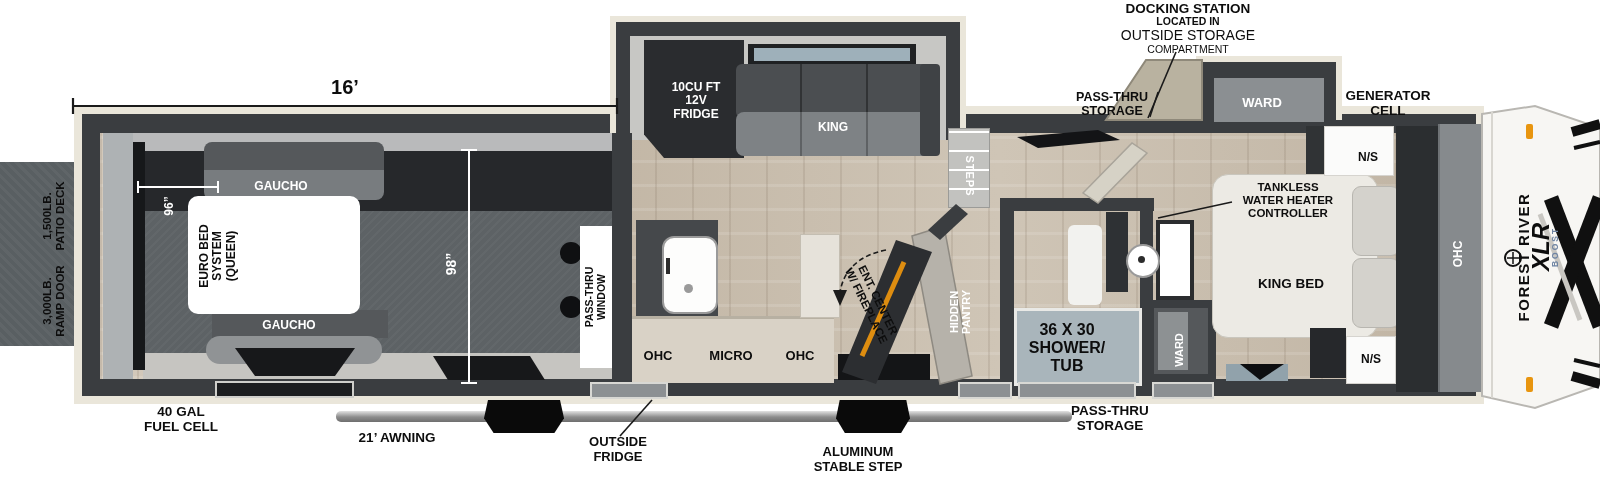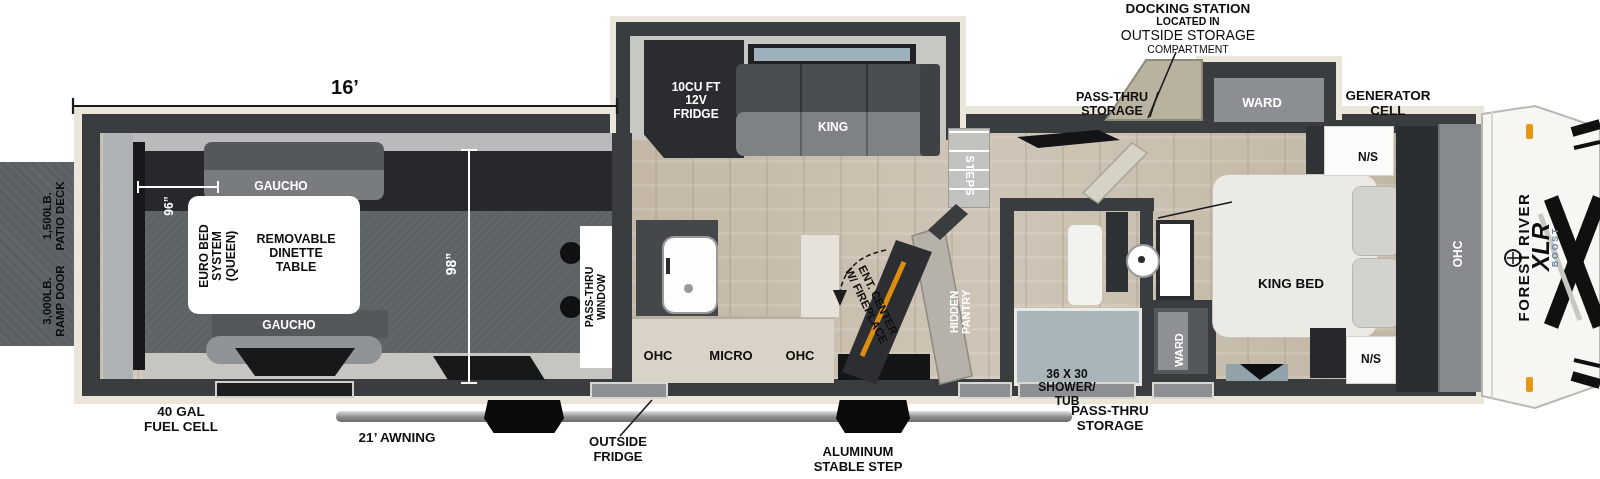--- a/index.html
+++ b/index.html
@@ -215,25 +215,20 @@
   </div>
 
   <div class="lbl v w" style="left:170px;top:206px;font-size:12px;">96”</div>
   <div class="lbl w" style="left:281px;top:187px;font-size:12px;">GAUCHO</div>
   <div class="lbl w" style="left:289px;top:326px;font-size:12px;">GAUCHO</div>
   <div class="lbl v" style="left:218px;top:256px;font-size:12px;">
     <span class="ln">EURO BED</span>
     <span class="ln">SYSTEM</span>
     <span class="ln">(QUEEN)</span>
   </div>
-  <div class="lbl" style="left:296px;top:253px;font-size:12.5px;">
-    <span class="ln">REMOVABLE</span>
-    <span class="ln">DINETTE</span>
-    <span class="ln">TABLE</span>
-  </div>
   <div class="lbl v w" style="left:452px;top:264px;font-size:14px;">98”</div>
   <div class="lbl v" style="left:596px;top:297px;font-size:10.5px;z-index:41;">
     <span class="ln">PASS-THRU</span>
     <span class="ln">WINDOW</span>
   </div>
 
   <div class="lbl w" style="left:696px;top:101px;font-size:12px;">
     <span class="ln">10CU FT</span>
     <span class="ln">12V</span>
     <span class="ln">FRIDGE</span>
@@ -245,27 +240,32 @@
   <div class="lbl" style="left:872px;top:303px;font-size:11.5px;transform:translate(-50%,-50%) rotate(64deg);">
     <span class="ln">ENT. CENTER</span>
     <span class="ln">W/ FIREPLACE</span>
   </div>
   <div class="lbl v w" style="left:960px;top:312px;font-size:11px;">
     <span class="ln">HIDDEN</span>
     <span class="ln">PANTRY</span>
   </div>
   <div class="lbl v90 w" style="left:970px;top:176px;font-size:11px;letter-spacing:1px;">STEPS</div>
 
-  <div class="lbl" style="left:1067px;top:348px;font-size:12px;margin-top:40px;">
+  <div class="lbl" style="left:1067px;top:348px;font-size:16px;">
     <span class="ln">36 X 30</span>
     <span class="ln">SHOWER/</span>
     <span class="ln">TUB</span>
   </div>
   <div class="lbl v w" style="left:1179px;top:350px;font-size:11px;">WARD</div>
 
+  <div class="lbl" style="left:1288px;top:200px;font-size:11.5px;">
+    <span class="ln">TANKLESS</span>
+    <span class="ln">WATER HEATER</span>
+    <span class="ln">CONTROLLER</span>
+  </div>
   <div class="lbl" style="left:1291px;top:264px;font-size:13.5px;margin-top:20px;">KING BED</div>
   <div class="lbl" style="left:1368px;top:158px;font-size:12px;">N/S</div>
   <div class="lbl" style="left:1371px;top:360px;font-size:12px;">N/S</div>
   <div class="lbl v w" style="left:1459px;top:254px;font-size:12px;">OHC</div>
 
   <div class="lbl v" style="left:1524px;top:257px;font-size:15px;letter-spacing:1.5px;">FOREST RIVER</div>
   <div class="lbl v" style="left:1541px;top:247px;font-size:24px;font-style:italic;font-weight:900;">XLR</div>
   <div class="lbl v" style="left:1556px;top:247px;font-size:8.5px;letter-spacing:2px;color:#6e84a3;">BOOST</div>
 
   <div class="lbl" style="left:181px;top:419px;font-size:13.5px;">

